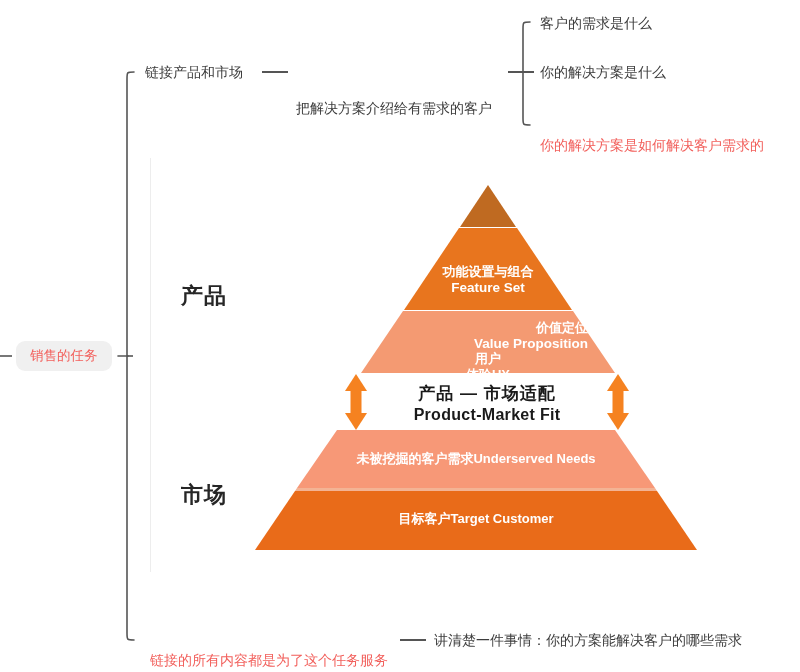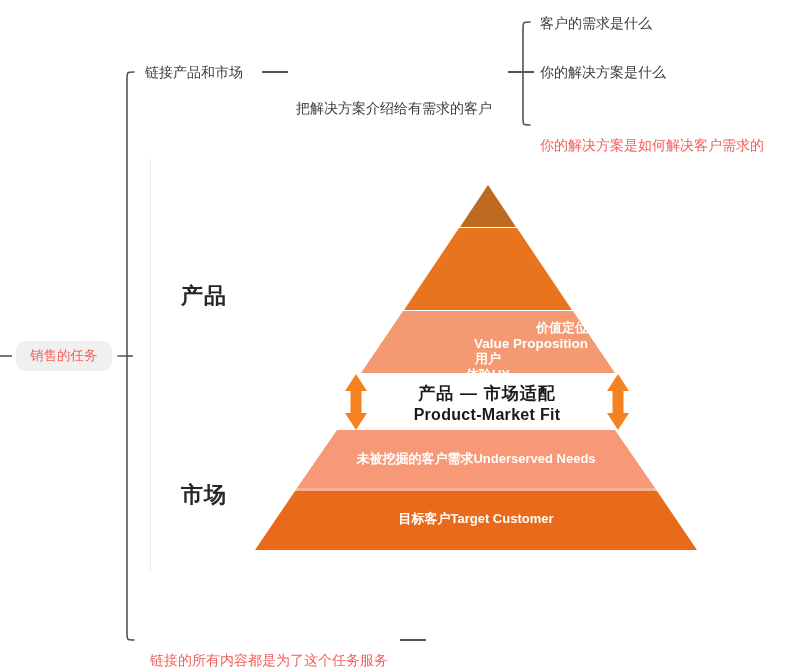--- a/index.html
+++ b/index.html
@@ -130,20 +130,21 @@
   <div class="node" style="left:540px; top:15px;">客户的需求是什么</div>
 
   <div class="node" style="left:540px; top:64px;">你的解决方案是什么</div>
 
   <div class="node red" style="left:540px; top:117px;">你的解决方案是如何解决客户需求的</div>
 
   <div class="root-node" style="left:16px; top:341px;">销售的任务</div>
 
   <div class="node red" style="left:150px; top:632px;">链接的所有内容都是为了这个任务服务</div>
 
+  <div class="node" style="left:434px; top:632px;">讲清楚一件事情：你的方案能解决客户的哪些需求</div>
 
   <div class="figure">
 
     <svg class="figure-svg" width="649" height="413" viewBox="0 0 649 413">
 
       <polygon points="337,27 365,69 309,69" fill="#bf6a21"></polygon>
 
       <polygon points="308,70 366,70 421,152 253,152" fill="#e8751e"></polygon>
 
       <polygon points="252,153 422,153 464,215 210,215" fill="#f49a72"></polygon>
@@ -164,20 +165,24 @@
         <rect x="461.5" y="231" width="11" height="27"></rect>
         <polygon points="467,272 478,255 456,255"></polygon>
       </g>
     </svg>
 
     <div class="tier-text" style="left:287px; top:193px; width:100px;">
       <span class="cn">用户</span>
       <span class="cn">体验UX</span>
     </div>
 
+    <div class="tier-text" style="left:237px; top:106px; width:200px;">
+      <span class="cn">功能设置与组合</span>
+      <span class="en">Feature Set</span>
+    </div>
 
     <div class="tier-text" style="left:237px; top:162px; width:200px;text-align:right;">
       <span class="cn">价值定位</span>
       <span class="en">Value Proposition</span>
     </div>
 
     <div class="tier-text inline" style="left:175px; top:293px; width:300px;">未被挖掘的客户需求Underserved Needs</div>
 
     <div class="tier-text inline" style="left:175px; top:353px; width:300px;">目标客户Target Customer</div>
 

